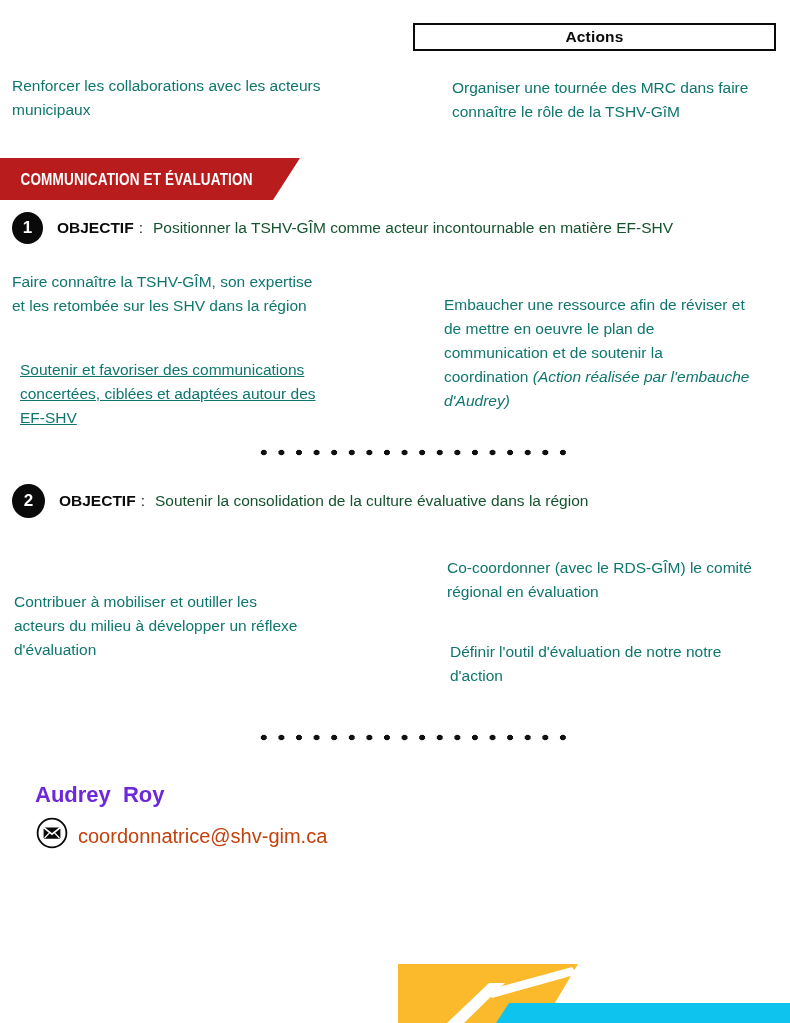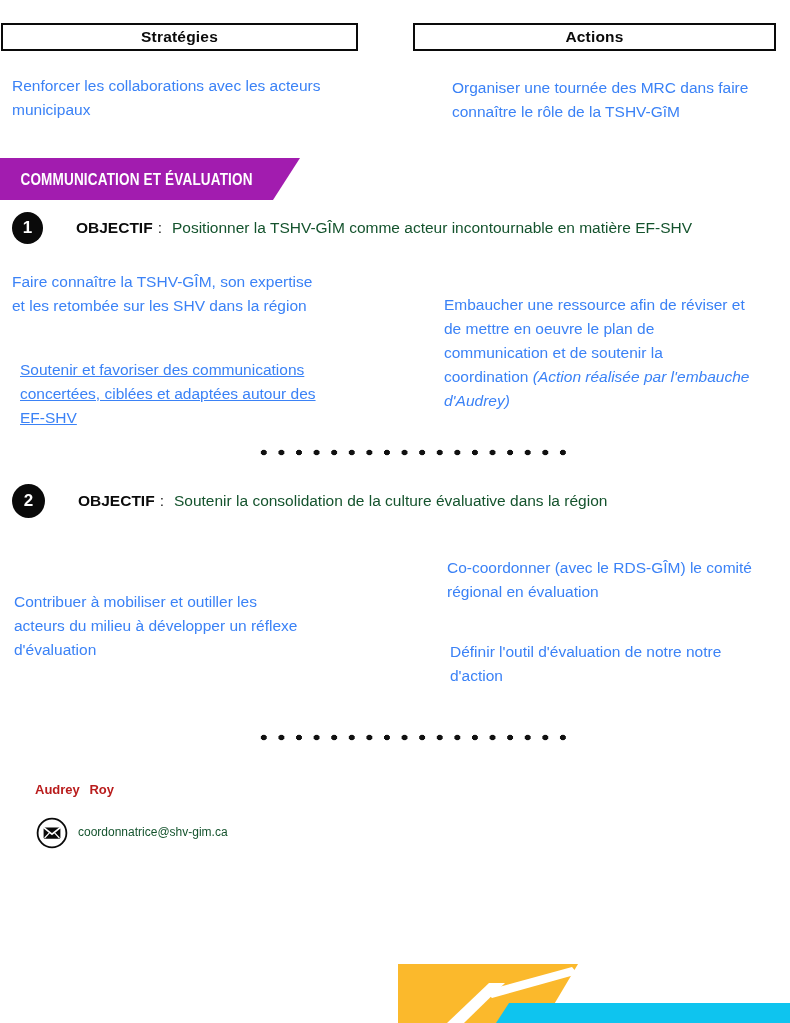--- a/index.html
+++ b/index.html
@@ -10,59 +10,56 @@
     font-family:"Liberation Sans", sans-serif;
     color:#1f1f1f;
   }
   .abs { position:absolute; }
   .hdr-box {
     border:2.5px solid #0a0a0a; background:#fff; height:28px;
     display:flex; align-items:center; justify-content:center;
     font-weight:bold; font-size:15.5px; color:#0a0a0a; letter-spacing:0.2px;
   }
   .body-text {
-    font-size:15.5px; line-height:24px; white-space:pre-line; color:#3b82f6;
+    font-size:15.5px; line-height:24px; white-space:pre-line; color:#0f766e;
   }
   .italic { font-style:italic; }
   .banner {
-    left:0; top:158px; width:300px; height:42px; background:#a21caf;
+    left:0; top:158px; width:300px; height:42px; background:#b91c1c;
     clip-path:polygon(0 0, 100% 0, calc(100% - 27px) 100%, 0 100%);
     display:flex; align-items:center;
   }
   .banner-text {
     color:#ffffff; font-weight:bold; font-size:16.5px; letter-spacing:0.2px;
     transform:scaleX(0.82); transform-origin:left center; padding-left:25px;
     white-space:nowrap;
   }
   .obj-row { display:flex; align-items:center; }
   .obj-circle {
     width:31px; height:32px; border-radius:50%; background:#0a0a0a;
     color:#fff; font-weight:bold; font-size:17px;
     display:flex; align-items:center; justify-content:center; flex:0 0 auto;
   }
-  .obj-label { font-weight:bold; font-size:15.5px; color:#0a0a0a; margin-left:33px; }
+  .obj-label { font-weight:bold; font-size:15.5px; color:#0a0a0a; margin-left:14px; }
   .obj-colon { font-size:15.5px; margin:0 10px 0 5px; color:#1f1f1f; }
   .obj-text  { font-size:15.5px; color:#14532d; }
   .dots {
     left:255px; width:312px; height:7px;
     background-image:radial-gradient(circle, #111 2.7px, transparent 3.1px);
     background-size:17.6px 7px; background-repeat:repeat-x; background-position:left center;
   }
-  .contact-name { font-weight:bold; font-size:13px; color:#b91c1c; word-spacing:6px; }
-  .contact-email { font-size:12px; color:#14532d; }
+  .contact-name { font-weight:bold; font-size:22px; color:#6d28d9; word-spacing:6px; }
+  .contact-email { font-size:20px; color:#c2410c; }
   svg { display:block; }
 </style>
 </head>
 <body>
 
 <div class="page">
 
-  <div class="abs hdr-box" style="left:1px; top:23px; width:357px;">
-    <span>Stratégies</span>
-  </div>
   <div class="abs hdr-box" style="left:413px; top:23px; width:363px;">
     <span>Actions</span>
   </div>
 
   <div class="abs body-text" style="left:12px; top:74px; width:380px;">Renforcer les collaborations avec les acteurs
 municipaux</div>
   <div class="abs body-text" style="left:452px; top:76px; width:330px;">Organiser une tournée des MRC dans faire
 connaître le rôle de la TSHV-GîM</div>
 
   <div class="abs banner">

